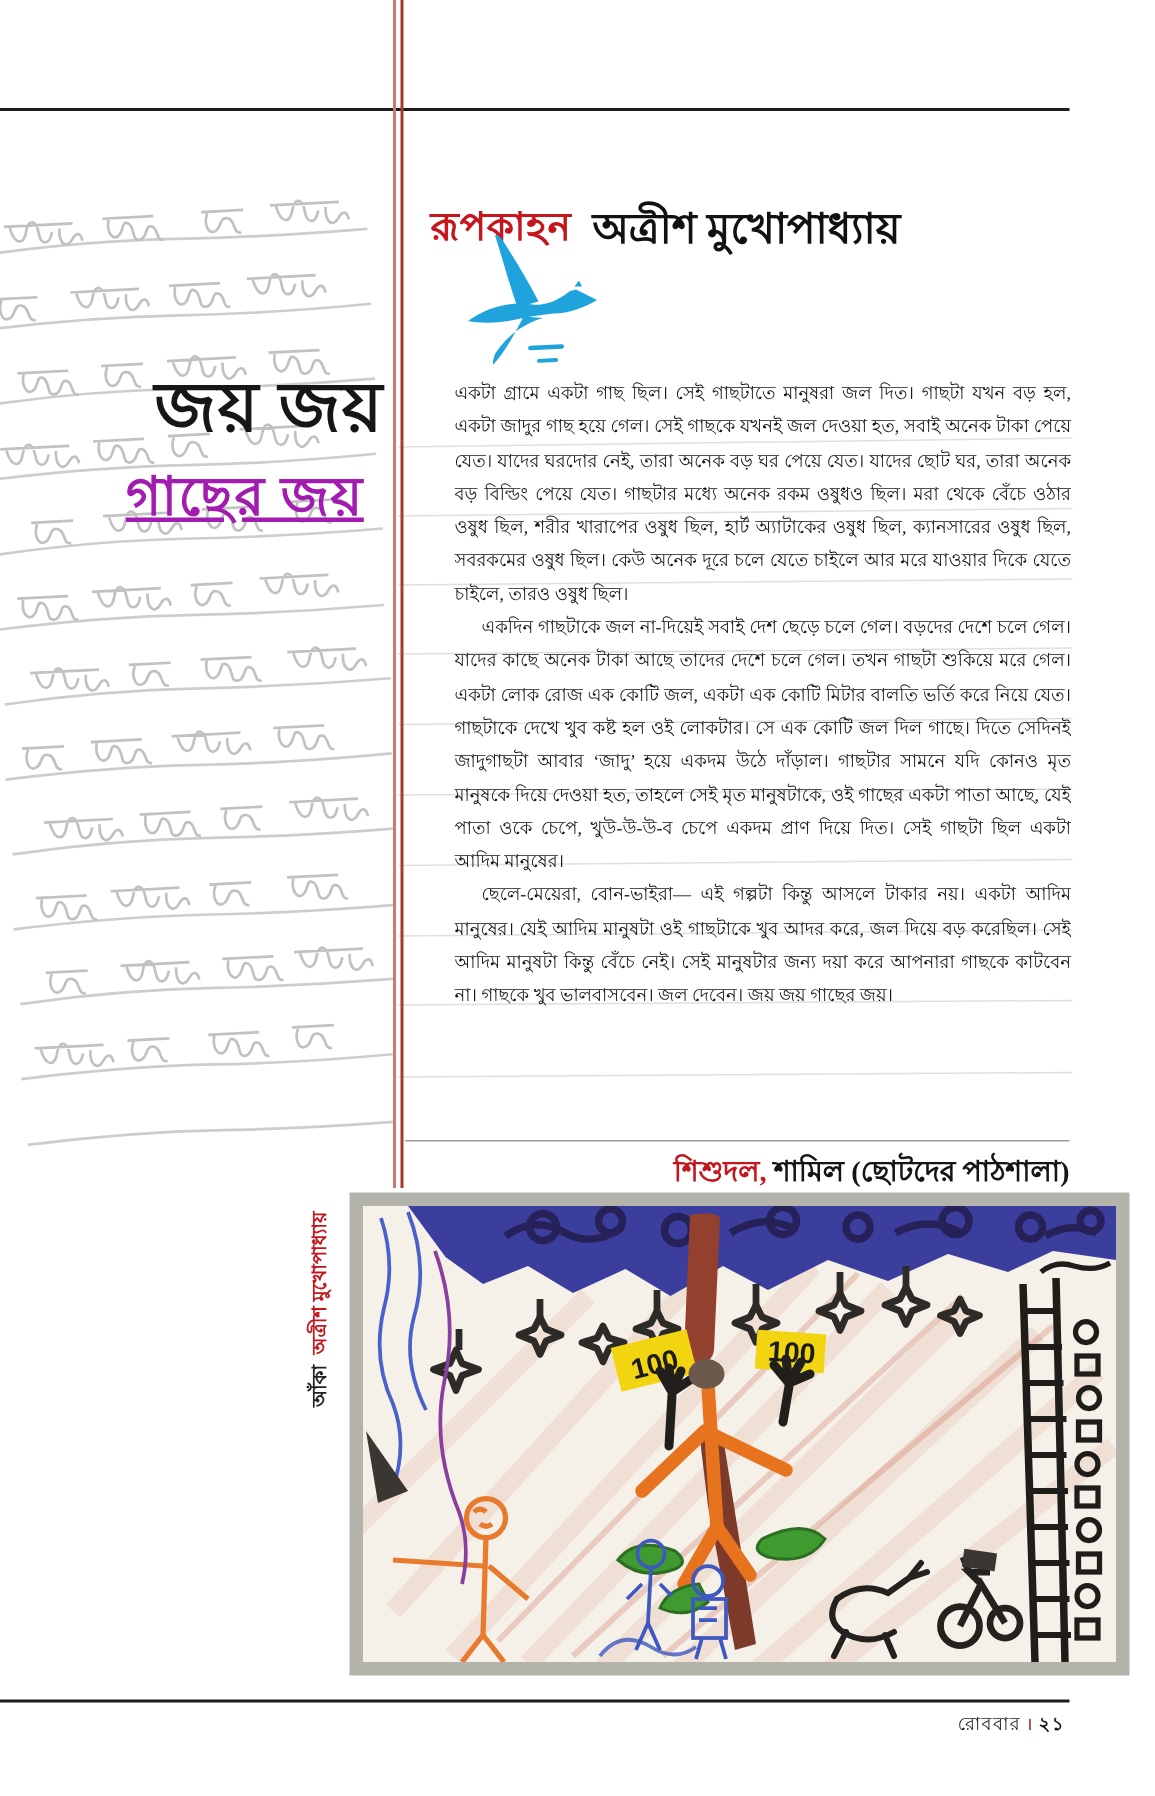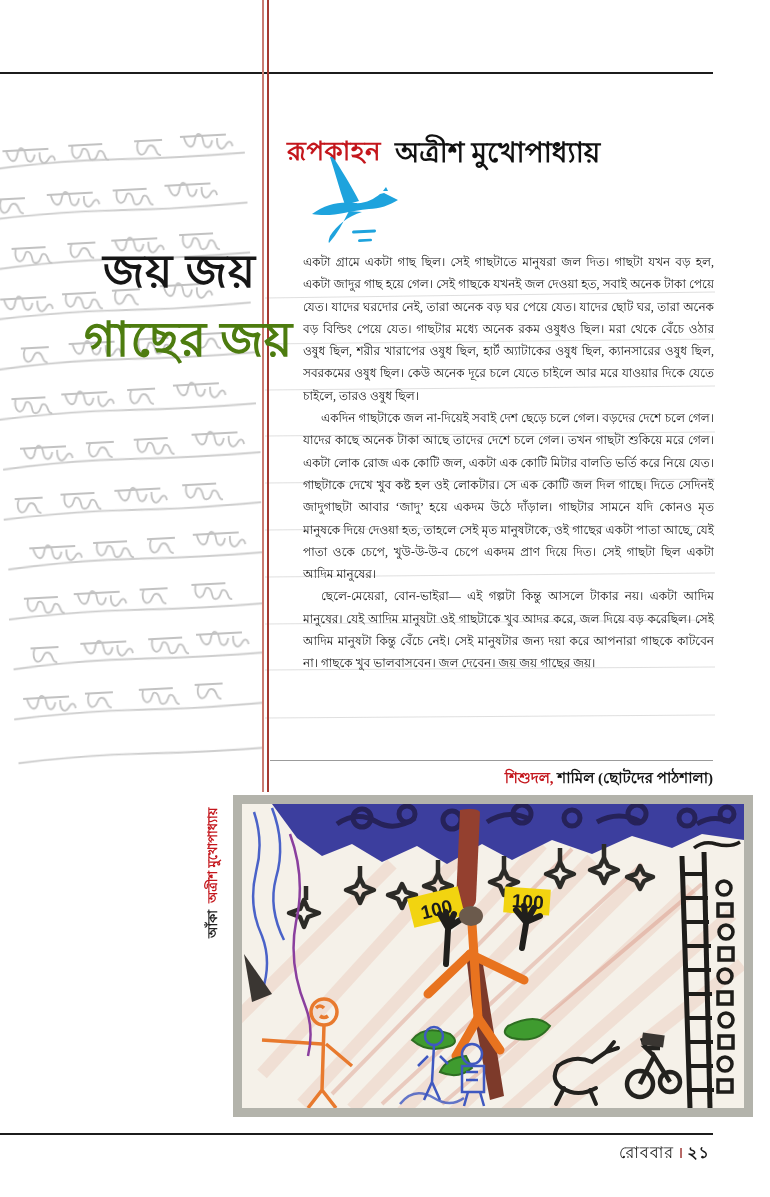--- a/index.html
+++ b/index.html
@@ -15,38 +15,38 @@
   .red-line-b{top:0;left:267px;width:2px;height:792px;background:#a63a31;}
   .footer-rule{top:1133px;left:0;width:713px;height:2px;background:#1c1c1c;}
   .byline-rule{top:760px;left:270px;width:443px;height:1px;background:#9b9b9b;}
   
   .header-row{top:131px;left:287px;width:420px;display:flex;align-items:flex-start;gap:14px;}
   .section-label{font-weight:bold;font-size:26px;color:#c4161c;letter-spacing:.5px;}
   .author-name{font-weight:bold;font-size:28px;color:#111;}
   .bird{top:150px;left:300px;width:104px;height:102px;}
   
   .title-1{top:236px;left:103px;font-size:46px;font-weight:bold;color:#161616;letter-spacing:1px;}
-  .title-2{top:303px;left:84px;font-size:48px;font-weight:bold;color:#4d7c0f;letter-spacing:1px;}
+  .title-2{top:303px;left:84px;font-size:36px;font-weight:bold;color:#a21caf;letter-spacing:1px;text-decoration:underline;}
   
   .story{top:251px;left:303px;width:411px;height:496px;overflow:hidden;
          font-size:12px;line-height:22.3px;color:#141414;text-align:justify;}
   .story p{margin:0;}
   .story p.indent{text-indent:18px;}
-  .byline{top:766px;left:270px;width:443px;text-align:right;font-size:15px;font-weight:bold;color:#151515;}
+  .byline{top:766px;left:270px;width:443px;text-align:right;font-size:19px;font-weight:bold;color:#151515;}
   .byline .red{color:#c4161c;}
   
   .vcaption{top:938px;left:203px;width:146px;font-size:13px;font-weight:bold;color:#c4161c;
             transform:rotate(-90deg);transform-origin:0 0;white-space:nowrap;}
   .vcaption .black{color:#222;margin-right:7px;}
   
   .frame{top:795px;left:233px;width:520px;height:322px;background:#b3b3ab;
          box-sizing:border-box;padding:9px;}
   .frame svg{display:block;background:#f5f1e9;}
   
-  .footer{top:1140px;left:0;width:710px;text-align:right;font-size:16px;color:#1a1a1a;letter-spacing:1px;}
+  .footer{top:1140px;left:0;width:710px;text-align:right;font-size:12px;color:#1a1a1a;letter-spacing:1px;}
   .footer .sep{color:#8e1410;padding:0 3px;}
   .footer .num{font-weight:bold;}
 </style>
 </head>
 <body>
 
 <svg class="abs" style="top:95px;left:0;" width="262" height="700" viewBox="0 0 262 700">
   <defs>
     <path id="scrawl1" d="M0,0 h34 m-30,1 c-2,9 3,15 7,10 c3,-4 2,-9 6,-7 c5,3 1,13 8,11 c5,-2 3,-10 8,-8 c4,2 2,10 7,9" fill="none"></path>
     <path id="scrawl2" d="M0,0 h46 m-42,1 c3,12 9,12 11,2 c2,-8 7,-6 8,2 c1,9 7,9 9,0 m5,-2 c-1,10 4,14 8,8 c3,-5 6,-5 7,1" fill="none"></path>

